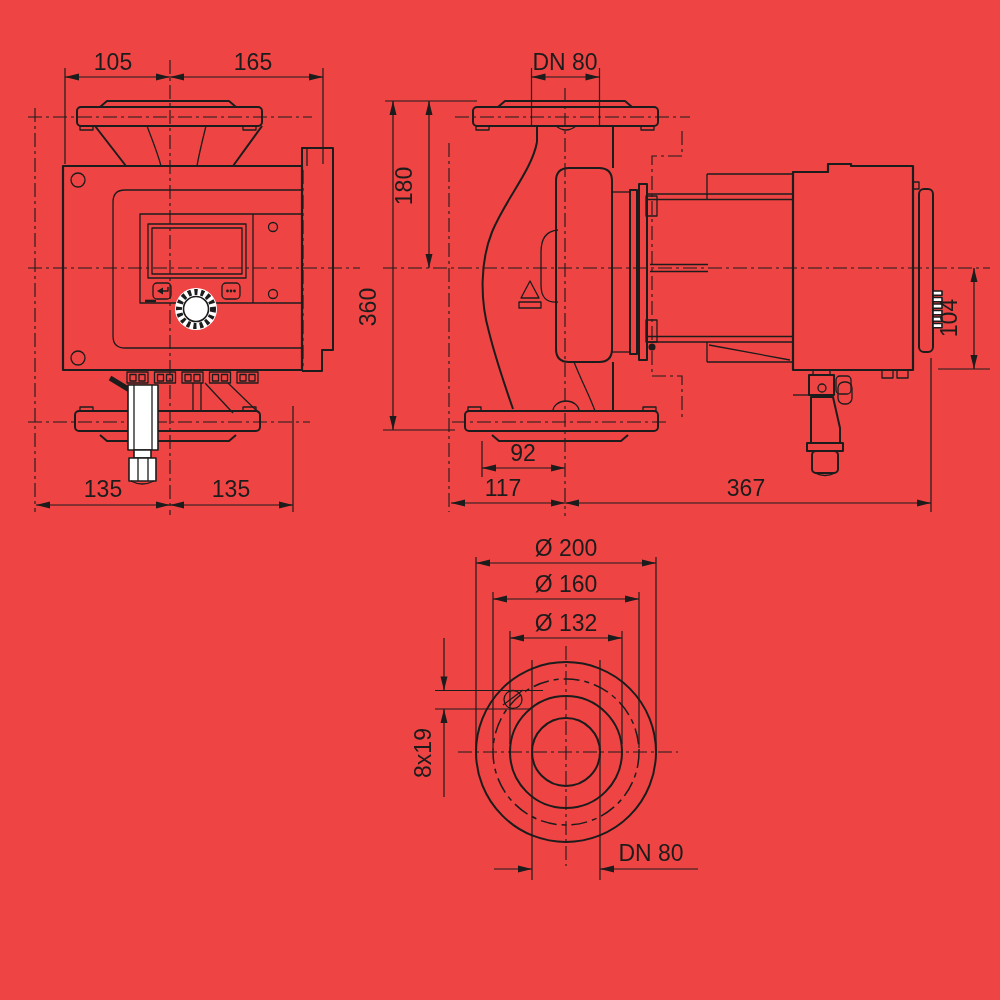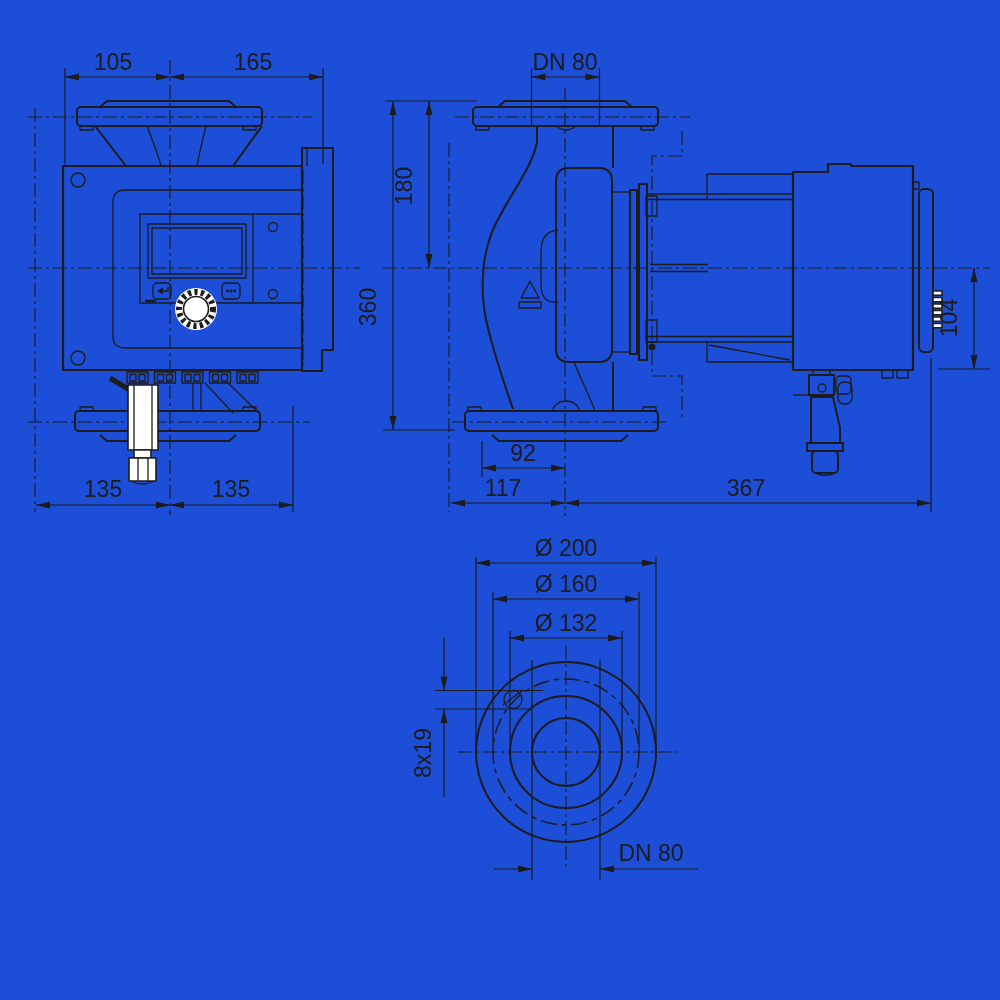--- a/index.html
+++ b/index.html
@@ -1,16 +1,16 @@
 <!DOCTYPE html>
 <html><head>
 <meta charset="utf-8">
 <style>
   html,body{margin:0;padding:0;background:#ffffff;}
-  .page{width:1000px;height:1000px;background:#1d4ed8;position:relative;overflow:hidden;}
+  .page{width:1000px;height:1000px;background:#ef4444;position:relative;overflow:hidden;}
   svg{display:block;}
   svg text{font-family:"Liberation Sans",sans-serif;font-size:23px;fill:#1c1c1c;text-anchor:middle;}
   .s2{fill:none;stroke:#1c1c1c;stroke-width:2;stroke-linejoin:round;}
   .s22{fill:none;stroke:#1c1c1c;stroke-width:2.2;stroke-linejoin:round;}
   .s1{fill:none;stroke:#1c1c1c;stroke-width:1.3;stroke-linejoin:round;}
   .dim{fill:none;stroke:#1c1c1c;stroke-width:1.2;}
   .cl{fill:none;stroke:#1c1c1c;stroke-width:1.1;stroke-dasharray:14 4 3 4;}
   .dash{fill:none;stroke:#1c1c1c;stroke-width:1.5;stroke-dasharray:16 5 5 5;}
   .arr{fill:#1c1c1c;stroke:none;}
   .wf{fill:#ffffff;stroke:#1c1c1c;stroke-width:1.6;stroke-linejoin:round;}

